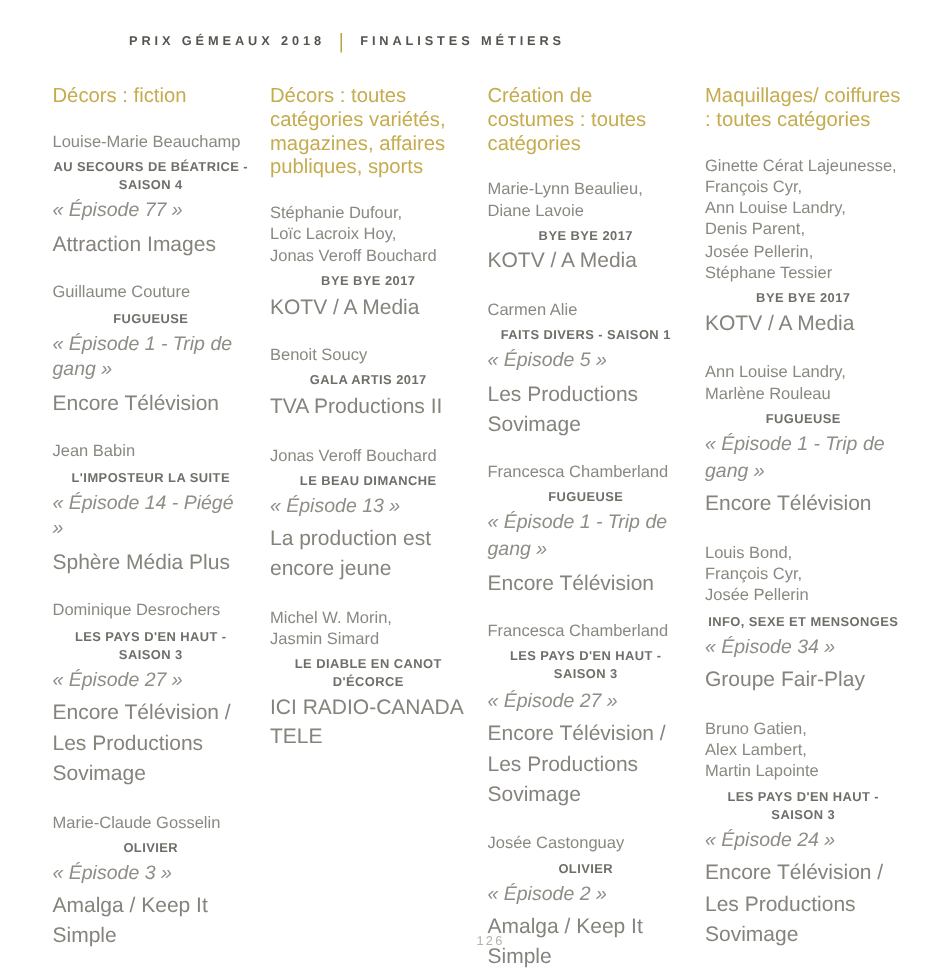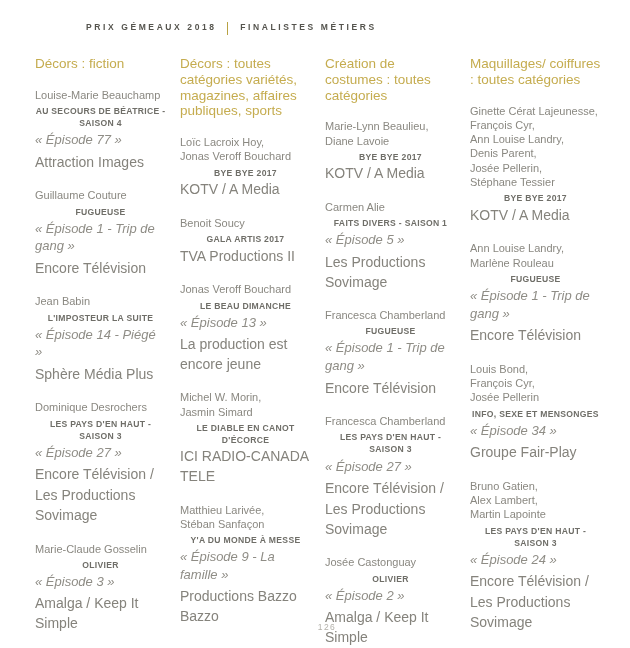--- a/index.html
+++ b/index.html
@@ -105,20 +105,21 @@
         <div class="entry">
           <div class="name">Marie-Claude Gosselin</div>
           <div class="show">OLIVIER</div>
           <div class="episode">« Épisode 3 »</div>
           <div class="producer">Amalga / Keep It Simple</div>
         </div>
       </div>
       <div class="col">
         <h2 class="col-title">Décors : toutes catégories variétés, magazines, affaires publiques, sports</h2>
         <div class="entry">
+          <div class="name">Stéphanie Dufour,</div>
           <div class="name">Loïc Lacroix Hoy,</div>
           <div class="name">Jonas Veroff Bouchard</div>
           <div class="show">BYE BYE 2017</div>
           <div class="producer">KOTV / A Media</div>
         </div>
         <div class="entry">
           <div class="name">Benoit Soucy</div>
           <div class="show">GALA ARTIS 2017</div>
           <div class="producer">TVA Productions II</div>
         </div>
@@ -126,27 +127,20 @@
           <div class="name">Jonas Veroff Bouchard</div>
           <div class="show">LE BEAU DIMANCHE</div>
           <div class="episode">« Épisode 13 »</div>
           <div class="producer">La production est encore jeune</div>
         </div>
         <div class="entry">
           <div class="name">Michel W. Morin,</div>
           <div class="name">Jasmin Simard</div>
           <div class="show">LE DIABLE EN CANOT D'ÉCORCE</div>
           <div class="producer">ICI RADIO-CANADA TELE</div>
-        </div>
-        <div class="entry">
-          <div class="name">Matthieu Larivée,</div>
-          <div class="name">Stéban Sanfaçon</div>
-          <div class="show">Y'A DU MONDE À MESSE</div>
-          <div class="episode">« Épisode 9 - La famille »</div>
-          <div class="producer">Productions Bazzo Bazzo</div>
         </div>
       </div>
       <div class="col">
         <h2 class="col-title">Création de costumes : toutes catégories</h2>
         <div class="entry">
           <div class="name">Marie-Lynn Beaulieu,</div>
           <div class="name">Diane Lavoie</div>
           <div class="show">BYE BYE 2017</div>
           <div class="producer">KOTV / A Media</div>
         </div>

